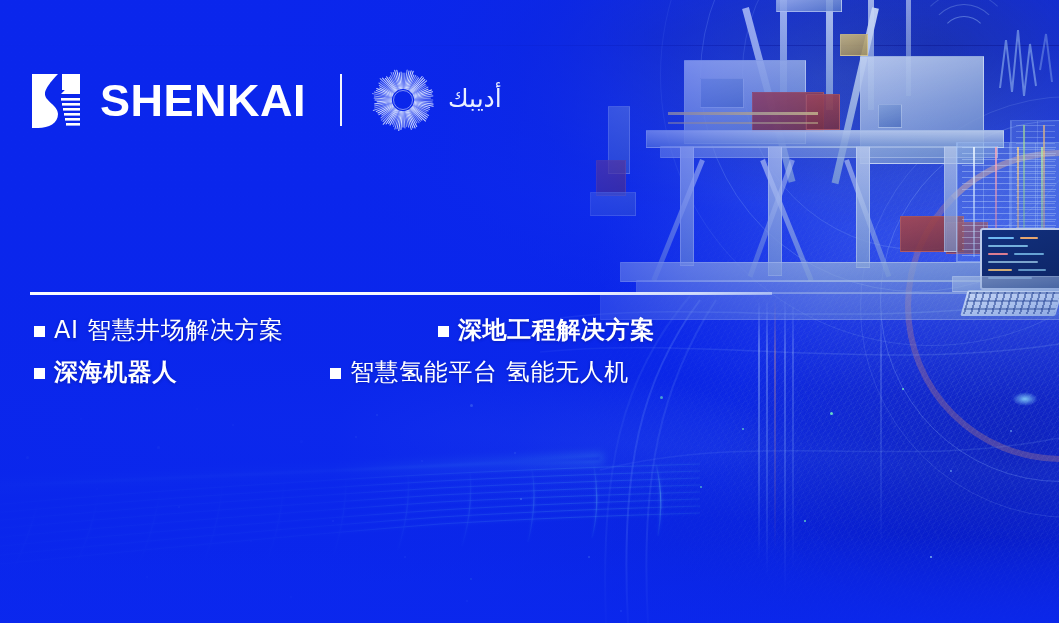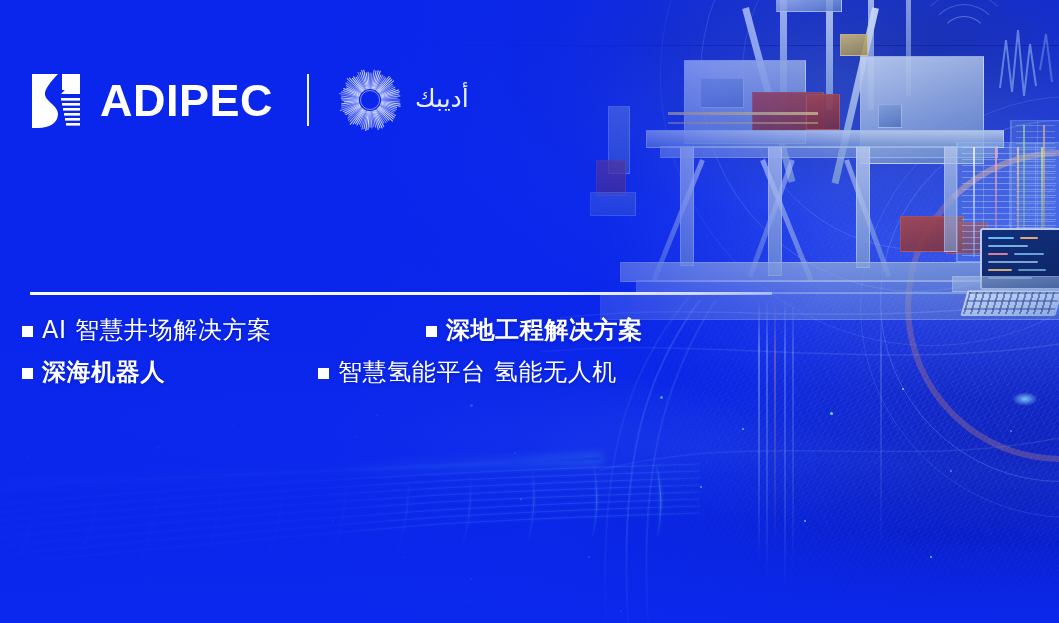--- a/index.html
+++ b/index.html
@@ -347,21 +347,21 @@
     background: linear-gradient(to right,
         rgba(255,255,255,0.98) 0%,
         rgba(255,255,255,0.96) 72%,
         rgba(235,242,255,0.80) 90%,
         rgba(225,238,255,0.50) 100%);
   }
 
   
   #features {
     position: absolute;
-    left: 22px;
+    left: 34px;
     top: 315px;
     width: 700px;
   }
   .feature-row {
     display: flex;
     align-items: flex-start;
     margin-bottom: 12px;
   }
   .feature-col {
     display: flex;
@@ -623,21 +623,21 @@
 
           <rect x="33" y="28" width="19" height="2.6" fill="#ffffff"></rect>
           <rect x="34" y="33" width="18" height="2.6" fill="#ffffff"></rect>
           <rect x="35" y="38" width="17" height="2.6" fill="#ffffff"></rect>
           <rect x="36" y="43" width="16" height="2.6" fill="#ffffff"></rect>
           <rect x="37" y="48" width="15" height="2.6" fill="#ffffff"></rect>
           <rect x="38" y="53" width="14" height="2.6" fill="#ffffff"></rect>
         </svg>
       </div>
 
-      <div id="shenkai-wordmark">ADIPEC</div>
+      <div id="shenkai-wordmark">SHENKAI</div>
 
       <div id="logo-divider"></div>
 
       <div id="adipec-lockup">
         <div id="adipec-burst">
           <svg width="62" height="62" viewBox="0 0 62 62" aria-hidden="true">
             <g id="burst-lines" stroke="#dfe8ff" stroke-width="1.05" stroke-linecap="round" opacity="0.92">
                 <line x1="42.50" y1="31.00" x2="60.82" y2="31.00" opacity="0.55"></line>
                 <line x1="42.47" y1="31.78" x2="60.26" y2="33.00" opacity="0.75"></line>
                 <line x1="42.39" y1="32.57" x2="61.11" y2="35.14" opacity="0.90"></line>

